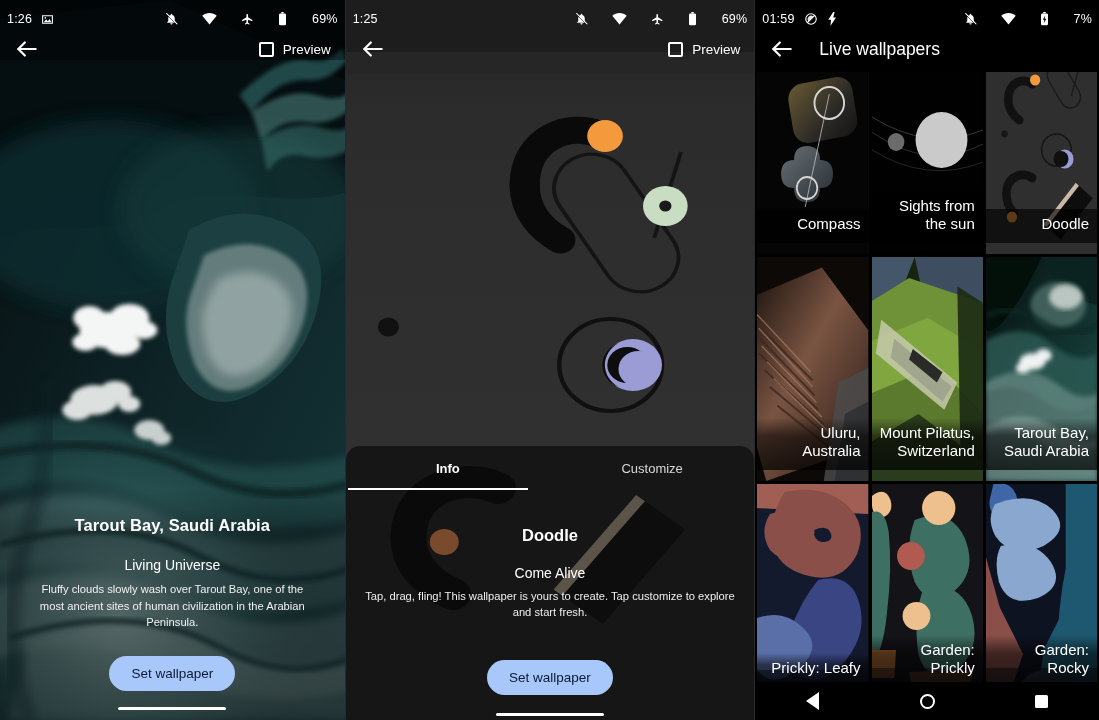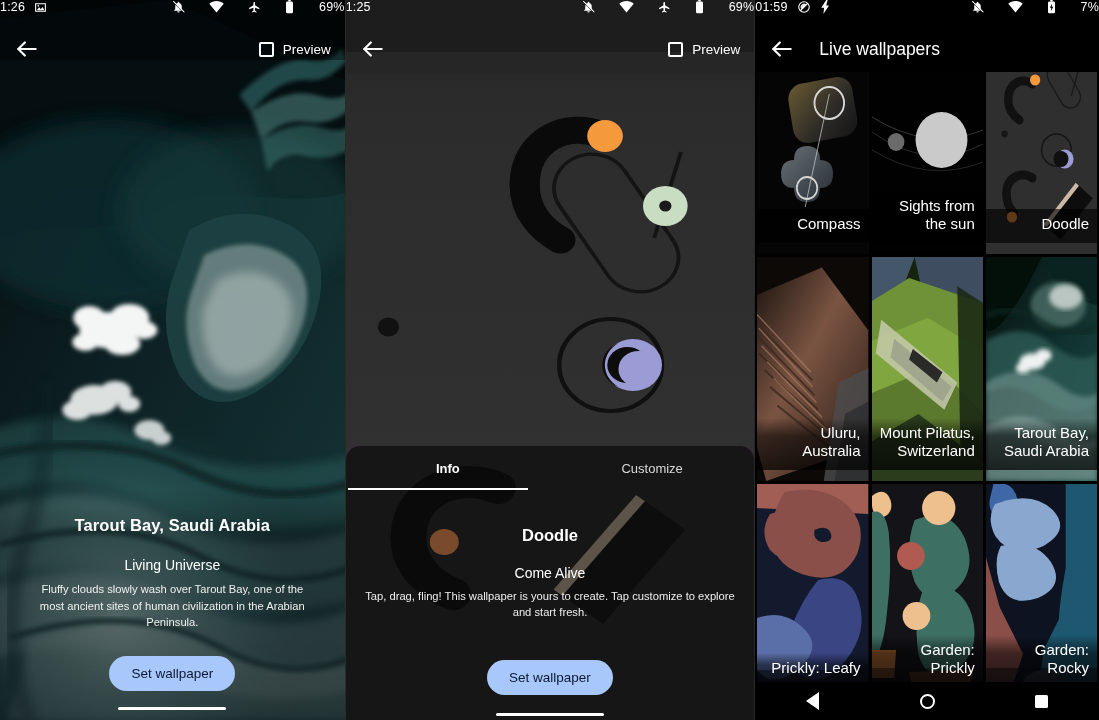--- a/index.html
+++ b/index.html
@@ -11,22 +11,22 @@
   }
   .screens { display: flex; width: 1099px; height: 720px; }
   .panel { position: relative; height: 720px; overflow: hidden; background:#000; }
   .panel.p1 { width: 366px; }
   .panel.p2 { width: 436px; border-left: 1px solid #2a2a2a; border-right: 1px solid #2a2a2a;}
   .panel.p3 { width: 365px; }
 
   
   .statusbar {
     position: relative; z-index: 30;
-    height: 26px; display: flex; align-items: flex-start;
-    padding: 0 0; color: #fff;
+    height: 26px; display: flex; align-items: flex-end;
+    padding: 0 7px; color: #fff;
     font-size: 12.5px; letter-spacing: .2px;
   }
   .statusbar .clock { font-weight: 400; }
   .sb-left { display:flex; align-items:center; gap:9px; }
   .sb-right { margin-left:auto; display: flex; align-items: center; gap: 24px; }
   .sb-right .pct { font-size: 12.5px; margin-left: 1px; }
   .ic { display:inline-block; line-height:0; }
   .ic svg { display:block; }
 
   

